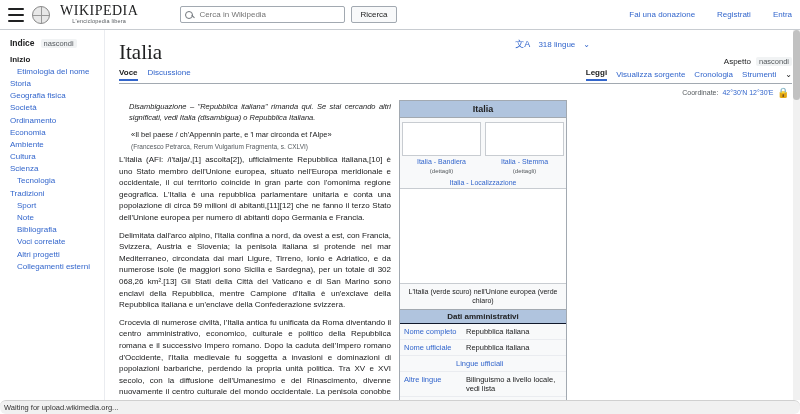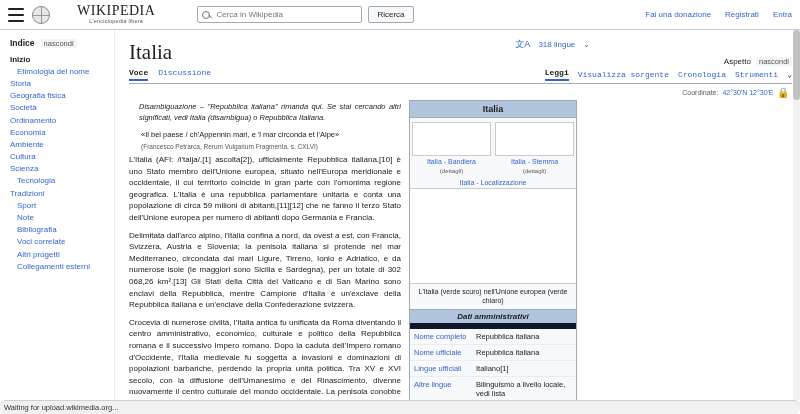--- a/index.html
+++ b/index.html
@@ -14,61 +14,61 @@
   .header {
     height:30px; display:flex; align-items:center;
     border-bottom:1px solid #c8ccd1; background:#fff;
     padding:0 8px; gap:8px;
   }
   .hamburger { width:16px; height:14px; display:flex; flex-direction:column; justify-content:space-between; cursor:pointer; }
   .hamburger span { display:block; height:2px; background:#202122; border-radius:1px; }
   .globe { width:18px; height:18px; border-radius:50%; border:1px solid #888; background:#e8e8e8; position:relative; }
   .globe:before { content:""; position:absolute; left:50%; top:0; bottom:0; width:1px; background:#999; }
   .globe:after { content:""; position:absolute; top:50%; left:0; right:0; height:1px; background:#999; }
-  .wmark { display:flex; flex-direction:column; align-items:center; line-height:1; margin-left:19px; }
+  .wmark { display:flex; flex-direction:column; align-items:center; line-height:1; margin-left:2px; }
   .wmark .wtitle { font-family:"Liberation Serif", serif; font-size:14px; letter-spacing:.5px; color:#202122; }
   .wmark .wsub { font-size:5.5px; color:#54595d; letter-spacing:.2px; margin-top:1px; }
   .searchwrap { flex:0 0 auto; margin-left:34px; display:flex; align-items:center; }
   .searchbox {
     width:165px; height:17px; border:1px solid #a2a9b1; border-radius:2px;
     display:flex; align-items:center; padding:0 4px; gap:4px; background:#fff;
   }
   .searchbox input {
     border:0; outline:0; font-size:8px; color:#72777d; width:100%;
     font-family:"Liberation Sans", sans-serif; background:transparent;
   }
   .mag { width:8px; height:8px; border:1.2px solid #72777d; border-radius:50%; position:relative; flex:0 0 auto;}
   .mag:after { content:""; position:absolute; width:4px; height:1.2px; background:#72777d; transform:rotate(45deg); right:-3px; bottom:0px; }
   .searchbtn {
     margin-left:6px; height:17px; border:1px solid #a2a9b1; background:#f8f9fa;
     border-radius:2px; font-size:8px; padding:0 8px; color:#202122; cursor:pointer;
     font-family:"Liberation Sans", sans-serif;
   }
-  .header-right { margin-left:auto; display:flex; gap:14px; font-size:8px; }
+  .header-right { margin-left:auto; display:flex; gap:22px; font-size:8px; }
   .header-right a { color:#3366cc; text-decoration:none; cursor:pointer; }
 
   
   .page { display:flex; height:384px; }
-  .sidebar { width:115px; border-right:1px solid #eaecf0; padding:8px 6px 0 10px; }
+  .sidebar { width:105px; border-right:1px solid #eaecf0; padding:8px 6px 0 10px; }
   .toc-head { display:flex; align-items:baseline; gap:6px; margin-bottom:5px; }
   .toc-head .t { font-weight:bold; font-size:8.5px; color:#202122; }
   .toc-head .h { font-size:7.5px; color:#54595d; background:#f1f3f4; padding:0 3px; border-radius:2px;}
   .toc a { display:block; color:#3366cc; text-decoration:none; font-size:8px; padding:1.6px 0; cursor:pointer; }
   .toc a.top { color:#202122; font-weight:bold; }
   .toc a.sub { padding-left:7px; }
 
   .content { flex:1; padding:6px 8px 0 14px; position:relative; overflow:hidden; }
   h1.title { font-family:"Liberation Serif", serif; font-weight:normal; font-size:21px; margin:4px 0 3px 0; }
   .langbtn { position:absolute; right:210px; top:8px; font-size:8px; color:#3366cc; display:flex; align-items:center; gap:8px; cursor:pointer;}
   .langbtn .ic { font-size:9px; }
   .aspect { position:absolute; right:8px; top:27px; font-size:8px; display:flex; gap:5px; align-items:center;}
   .aspect .h { font-size:7.5px; color:#54595d; background:#f1f3f4; padding:0 3px; border-radius:2px;}
   .tabsrow {
     display:flex; align-items:flex-end; border-bottom:1px solid #a2a9b1;
-    font-size:8px; padding-bottom:2px; margin-top:2px; gap:10px;font-family:Liberation Mono, monospace;
+    font-size:8px; padding-bottom:2px; margin-top:2px; gap:10px;
   }
   .tabsrow .left { display:flex; gap:10px; }
   .tabsrow .right { margin-left:auto; display:flex; gap:9px; align-items:center; }
   .tabsrow a { color:#3366cc; text-decoration:none; cursor:pointer; }
   .tabsrow a.active { color:#202122; font-weight:bold; border-bottom:2px solid #36c; padding-bottom:2px; }
   .coords { font-size:7px; color:#54595d; text-align:right; padding:3px 2px 0 0; display:flex; justify-content:flex-end; align-items:center; gap:4px;}
   .coords a { color:#3366cc; text-decoration:none;}
   .lock { color:#f0a500; font-size:10px; }
 
   .body-cols { display:flex; gap:8px; margin-top:2px; }
@@ -89,21 +89,21 @@
     padding:3px 0; border-bottom:1px solid #a2a9b1;
   }
   .ib-flags { display:flex; }
   .ib-flagcell { flex:1; text-align:center; padding:4px 2px 2px; }
   .ib-flagbox { height:34px; border:1px solid #c8ccd1; background:#fff; margin-bottom:2px; }
   .ib-flagcell .cap { color:#3366cc; font-size:7px; line-height:1.2; display:block;}
   .ib-flagcell .det { color:#54595d; font-size:6px; }
   .ib-mapbox { height:96px; background:#fff; border-top:1px solid #c8ccd1; border-bottom:1px solid #c8ccd1; position:relative; }
   .ib-maplabel { text-align:center; color:#3366cc; font-size:7px; padding:2px 0; }
   .ib-caption { padding:3px 5px; text-align:center; font-size:7px; line-height:1.3; }
-  .ib-section { background:#b0c4de; text-align:center; font-weight:bold; padding:2px 0; border-top:1px solid #a2a9b1; border-bottom:6px solid #0f172a; font-size:8px;font-style:italic;}
+  .ib-section { background:#b0c4de; text-align:center; font-weight:bold; padding:2px 0; border-top:1px solid #a2a9b1; border-bottom:1px solid #0f172a; font-size:8px;}
   .ib-row { display:flex; border-bottom:1px solid #eaecf0;justify-content:center; }
   .ib-row .k { width:62px; padding:3px 4px; color:#3366cc; font-size:7.5px; }
   .ib-row .v { flex:1; padding:3px 4px; font-size:7.5px; }
   .ib-row .v.center { text-align:center; }
 
   
   .statusbar {
     position:absolute; left:0; bottom:0; height:14px; width:100%;
     background:#f1f1f1; border-top:1px solid #d0d0d0; font-size:7.5px;
     color:#333; display:flex; align-items:center; padding-left:4px;border-radius:6px;
@@ -200,21 +200,21 @@
       <span>Coordinate:</span>
       <a>42°30'N 12°30'E</a>
       <span class="lock">🔒</span>
     </div>
 
     <div class="body-cols">
 
       <div class="maincol">
         <div class="hatnote">Disambiguazione – "Repubblica italiana" rimanda qui. Se stai cercando altri significati, vedi Italia (disambigua) o Repubblica Italiana.</div>
         <div class="quote">
-          <span>«Il bel paese / ch'Appennin mari, e 'l mar circonda et l'Alpe»</span>
+          <span>«Il bel paese / ch'Appennin parte, e 'l mar circonda et l'Alpe»</span>
           <span class="src">(Francesco Petrarca, Rerum Vulgarium Fragmenta, s. CXLVI)</span>
         </div>
         <p class="para">L'Italia (AFI: /i'talja/,[1] ascolta[2]), ufficialmente Repubblica italiana,[10] è uno Stato membro dell'Unione europea, situato nell'Europa meridionale e occidentale, il cui territorio coincide in gran parte con l'omonima regione geografica. L'Italia è una repubblica parlamentare unitaria e conta una popolazione di circa 59 milioni di abitanti,[11][12] che ne fanno il terzo Stato dell'Unione europea per numero di abitanti dopo Germania e Francia.</p>
         <p class="para">Delimitata dall'arco alpino, l'Italia confina a nord, da ovest a est, con Francia, Svizzera, Austria e Slovenia; la penisola italiana si protende nel mar Mediterraneo, circondata dai mari Ligure, Tirreno, Ionio e Adriatico, e da numerose isole (le maggiori sono Sicilia e Sardegna), per un totale di 302 068,26 km².[13] Gli Stati della Città del Vaticano e di San Marino sono enclavi della Repubblica, mentre Campione d'Italia è un'exclave della Repubblica italiana e un'enclave della Confederazione svizzera.</p>
         <p class="para">Crocevia di numerose civiltà, l'Italia antica fu unificata da Roma diventando il centro amministrativo, economico, culturale e politico della Repubblica romana e il successivo Impero romano. Dopo la caduta dell'Impero romano d'Occidente, l'Italia medievale fu soggetta a invasioni e dominazioni di popolazioni barbariche, perdendo la propria unità politica. Tra XV e XVI secolo, con la diffusione dell'Umanesimo e del Rinascimento, divenne nuovamente il centro culturale del mondo occidentale. La penisola conobbe poi la controriforma, il barocco e il neoclassicismo.</p>
 
       </div>
 
       <div class="infobox">
         <div class="ib-title">Italia</div>
@@ -238,21 +238,20 @@
         <div class="ib-row">
           <div class="k">Nome completo</div>
           <div class="v">Repubblica italiana</div>
         </div>
         <div class="ib-row">
           <div class="k">Nome ufficiale</div>
           <div class="v">Repubblica italiana</div>
         </div>
         <div class="ib-row">
           <div class="k">Lingue ufficiali</div>
-          <div class="v">Italiano[1]</div>
         </div>
         <div class="ib-row">
           <div class="k">Altre lingue</div>
           <div class="v">Bilinguismo a livello locale, vedi lista</div>
         </div>
         <div class="ib-row">
           <div class="k">Capitale</div>
           <div class="v center">Roma</div>
         </div>
         <div class="ib-section">Politica</div>

